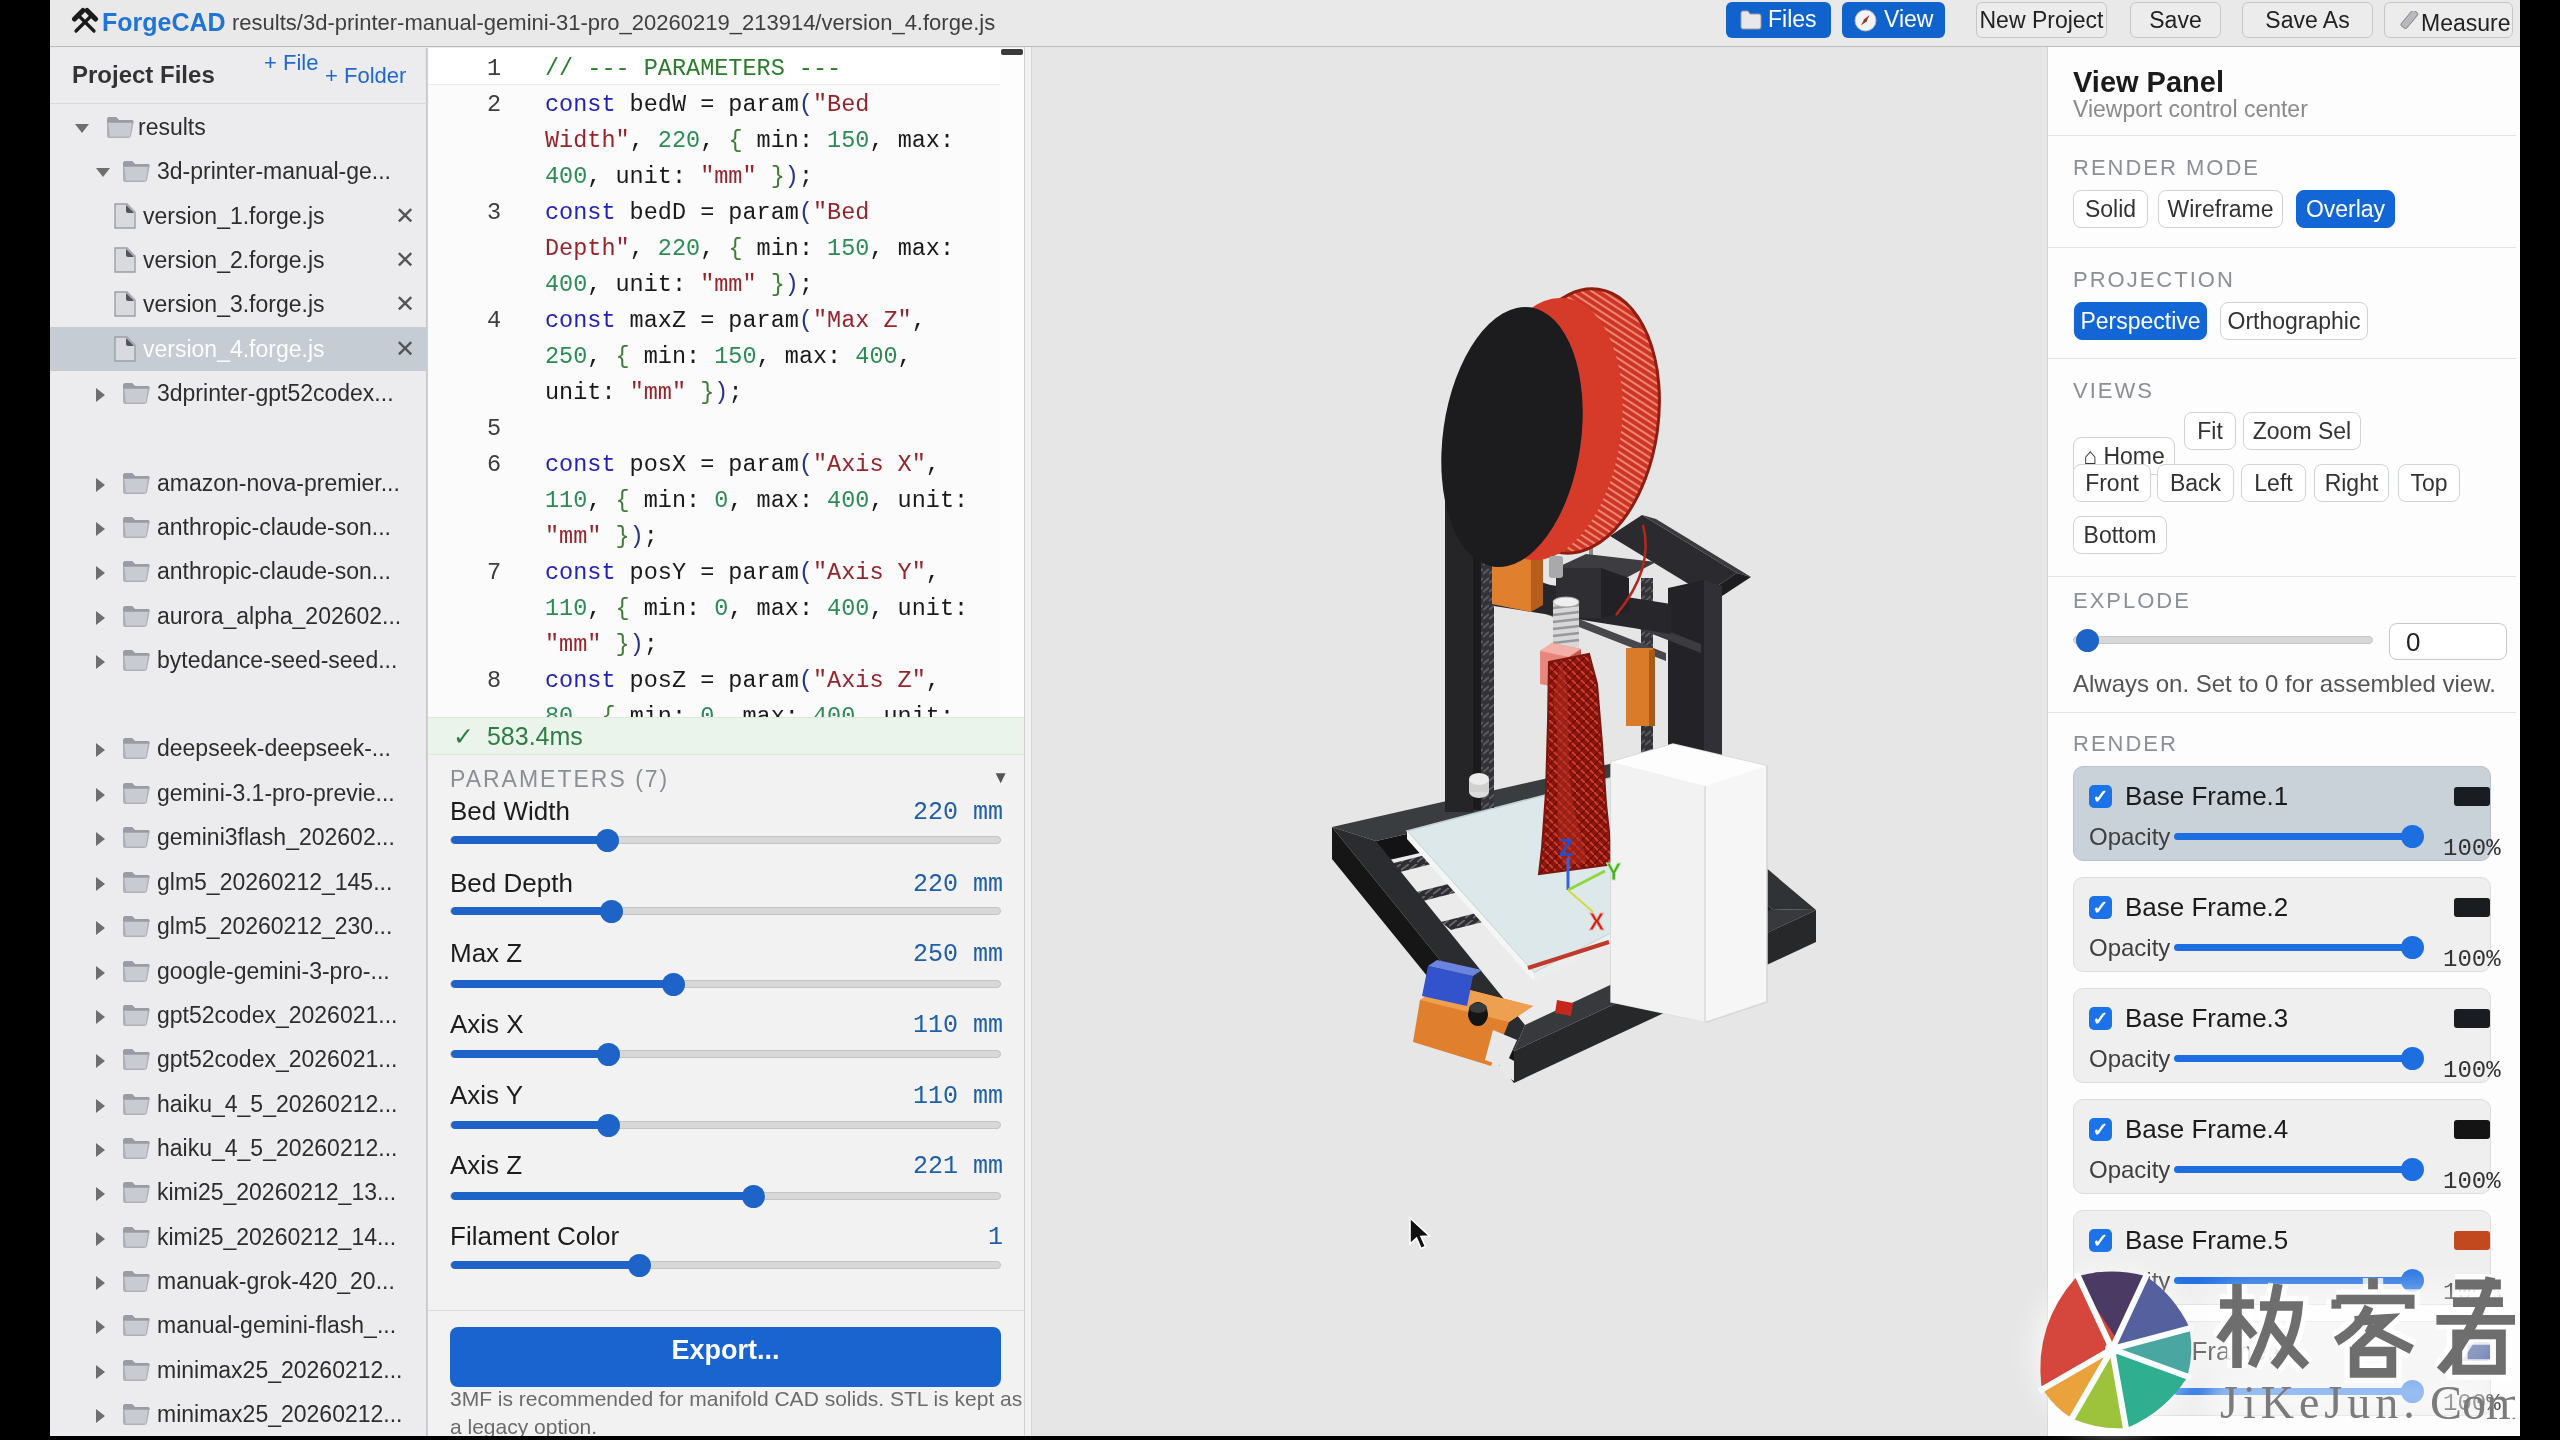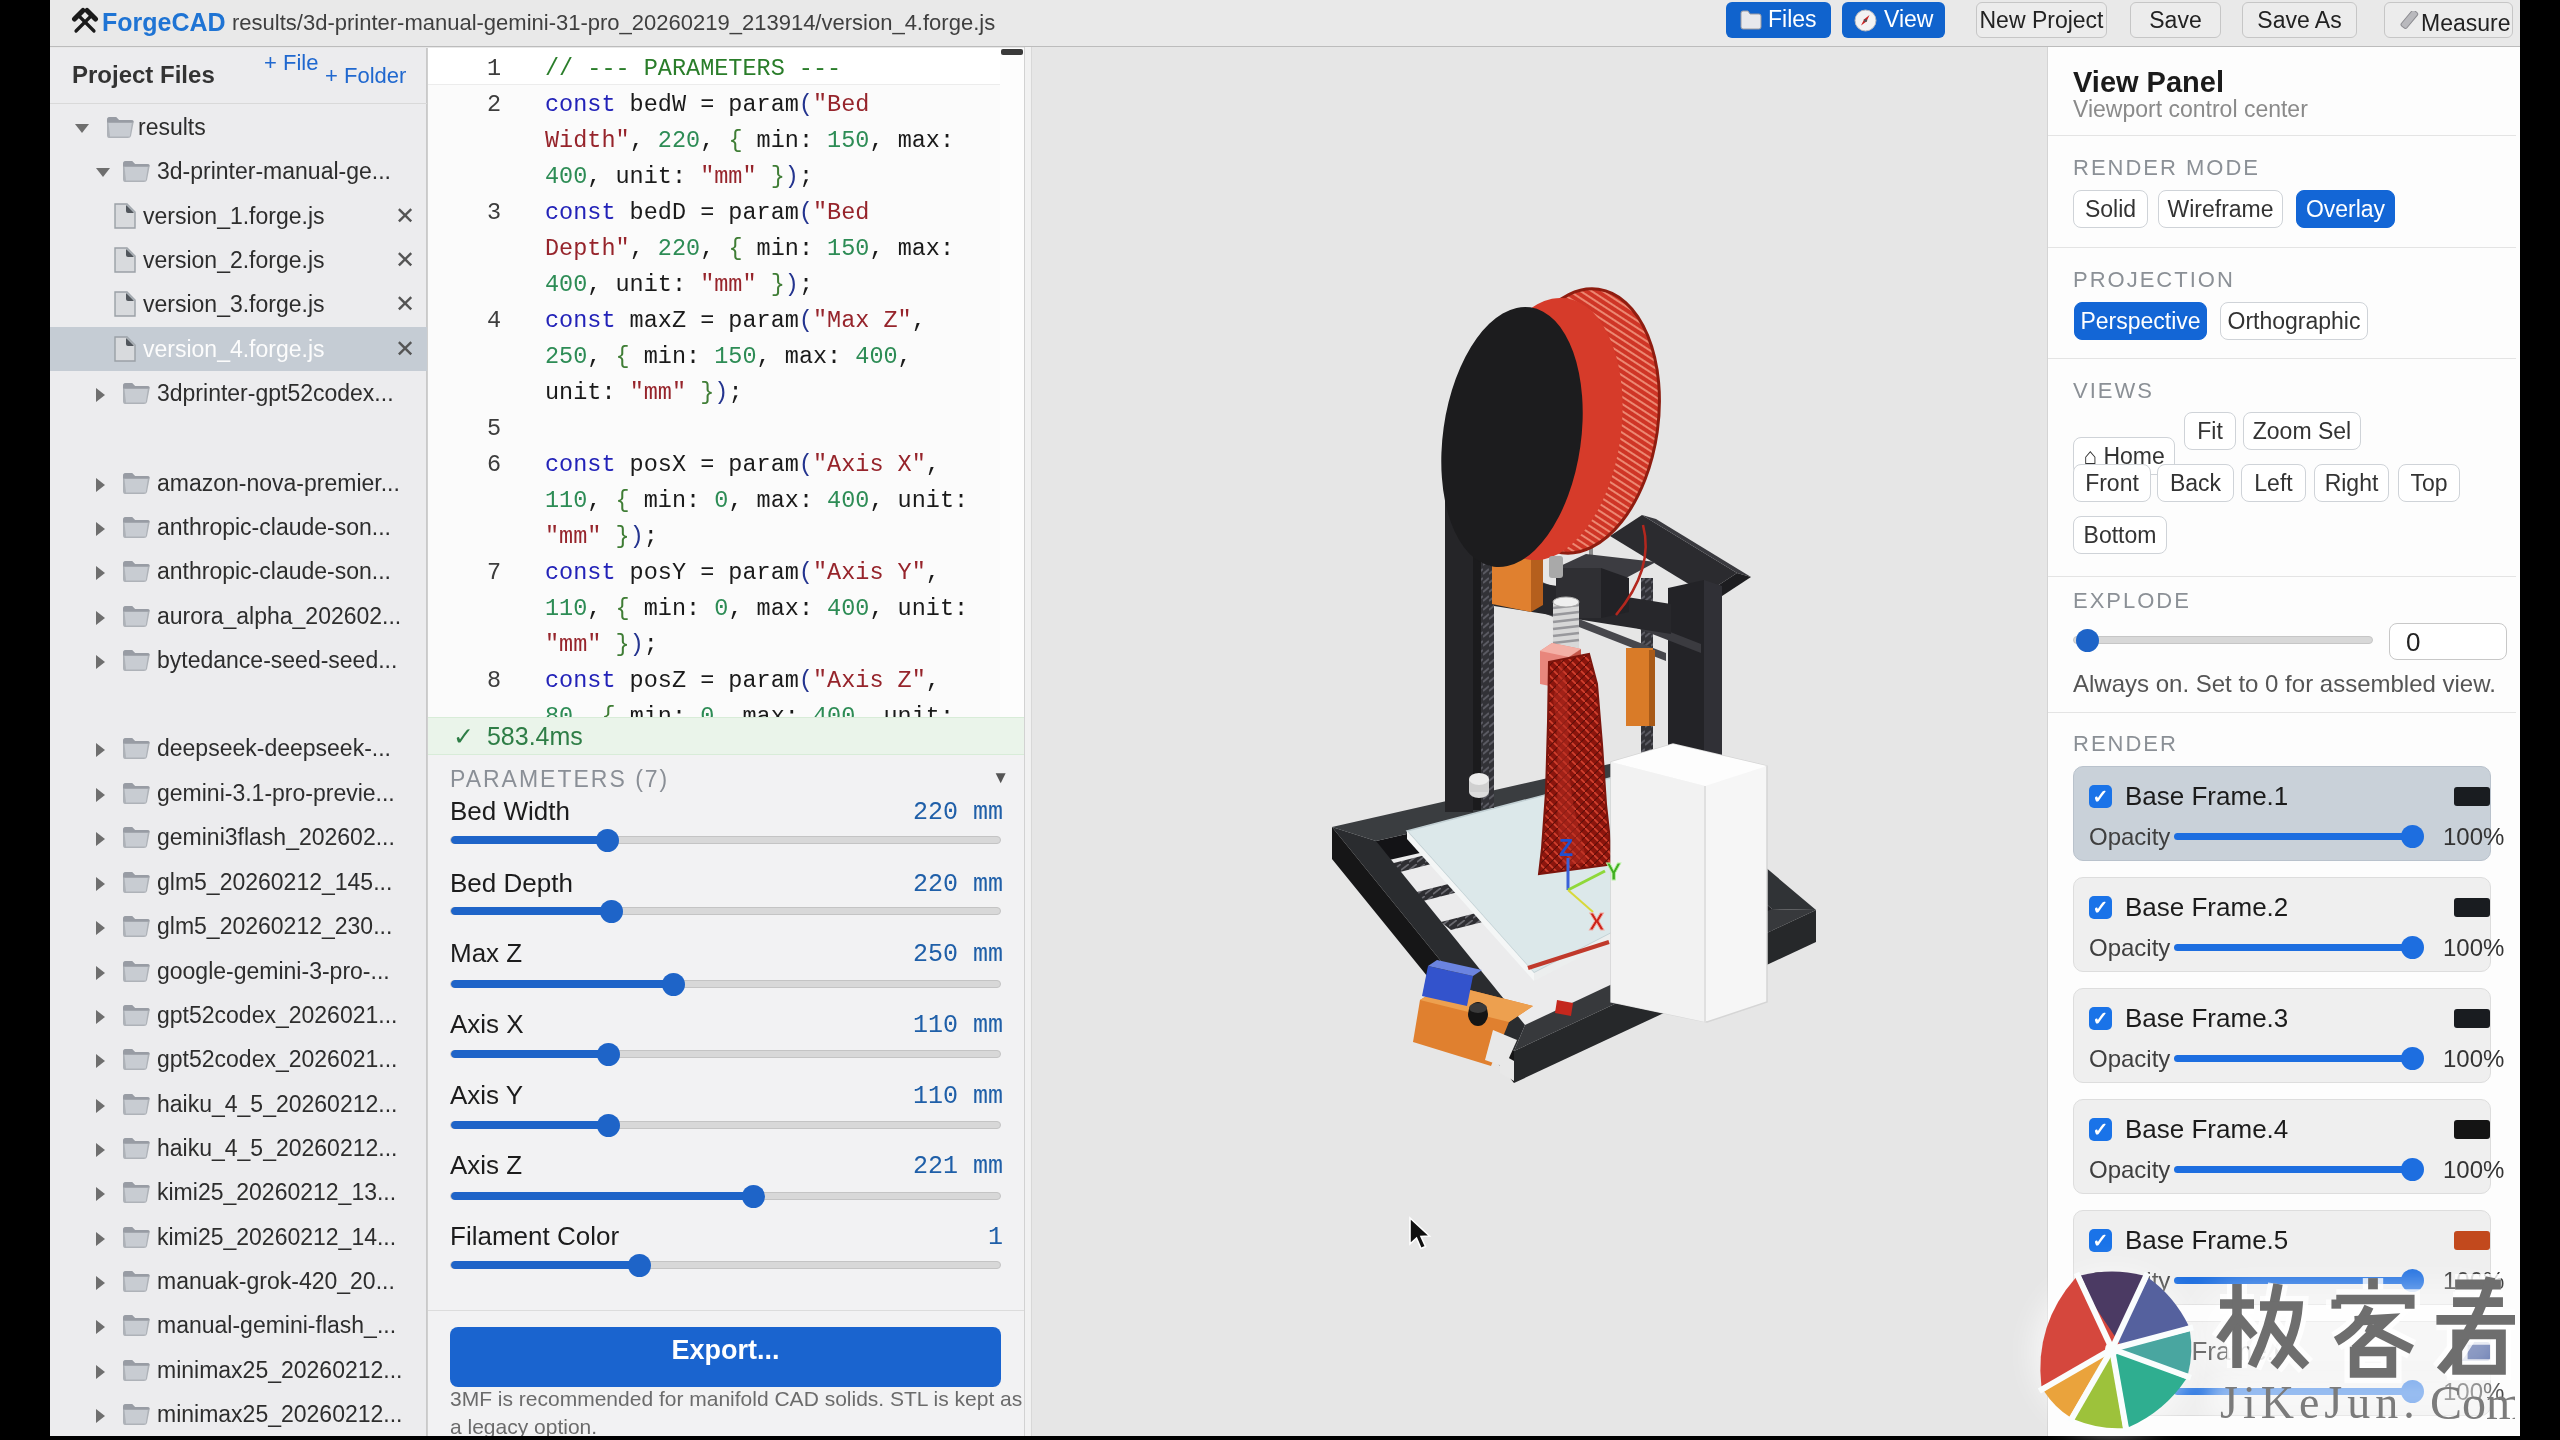--- a/index.html
+++ b/index.html
@@ -80,21 +80,21 @@
   .card { position:absolute; left:25px; width:418px; height:95px; background:#efefef;
     border:1px solid #dddddd; border-radius:10px; }
   .card.sel { background:#c9d1d9; border-color:#b9c2cc; }
   .cb { position:absolute; left:15px; top:18px; width:23px; height:23px; background:#1a73e8;
     border-radius:5px; color:#fff; font-size:19px; text-align:center; line-height:23px; font-weight:bold; }
   .cname { position:absolute; left:51px; top:14px; font-size:26px; color:#1b1b1b; }
   .swatch { position:absolute; left:380px; top:20px; width:36px; height:19px; border-radius:3px; }
   .oplabel { position:absolute; left:15px; top:56px; font-size:24px; color:#3f3f3f; }
   .optrack { position:absolute; left:100px; top:66px; width:249px; height:7px; border-radius:4px; background:#1d6ee0; }
   .opthumb { position:absolute; top:-8px; width:23px; height:23px; border-radius:50%; background:#1d6ee0; }
-  .opval { position:absolute; left:369px; top:56px; font-size:24px; color:#333; }
+  .opval { position:absolute; left:369px; top:68px; font-size:24px; color:#333;font-family:Liberation Mono, monospace; }
 </style>
 </head>
 <body>
 <div id="app">
 
   <div id="toolbar">
     <svg class="abs" style="left:21px;top:7px" width="28" height="28" viewBox="0 0 28 28">
       <g stroke="#1b1b1b" stroke-width="3.2" stroke-linecap="round">
         <line x1="8" y1="9" x2="23" y2="24"></line>
         <line x1="20" y1="9" x2="5" y2="24"></line>
@@ -115,21 +115,21 @@
     <div class="tbtn blue" style="left:1792px;width:103px;">
       <svg class="abs" style="left:12px;top:7px" width="23" height="23" viewBox="0 0 23 23">
           <circle cx="11.5" cy="11.5" r="10.5" fill="#f3f3f3" stroke="#b9b9bf"></circle>
           <path d="M15.5 6 L12.5 12.5 L7 16.5 L10.2 10.2 Z" fill="#c22"></path>
           <circle cx="11.5" cy="11.5" r="1.6" fill="#555"></circle>
         </svg>
       <div class="abs" style="left:42px;top:4px;">View</div>
       </div>
     <div class="tbtn gray" style="left:1926px;width:131px;line-height:34px;">New Project</div>
     <div class="tbtn gray" style="left:2080px;width:91px;line-height:34px;">Save</div>
-    <div class="tbtn gray" style="left:2192px;width:115px;line-height:34px;">Save As</div>
+    <div class="tbtn gray" style="left:2192px;width:131px;line-height:34px;">Save As</div>
     <div class="tbtn gray" style="left:2334px;width:129px;line-height:34px;">
       <svg class="abs" style="left:14px;top:8px" width="20" height="20" viewBox="0 0 20 20">
           <rect x="7" y="-2" width="7" height="20" rx="2" transform="rotate(40 10 8)" fill="#b9b9bd" stroke="#8b8b90"></rect>
         </svg>
       <div class="abs" style="left:36px;top:3px;">Measure</div>
       </div>
   </div>
 
   <div id="sidebar">
     <div class="abs" style="left:22px;top:13px;font-size:24px;font-weight:bold;color:#333;">Project Files</div>

